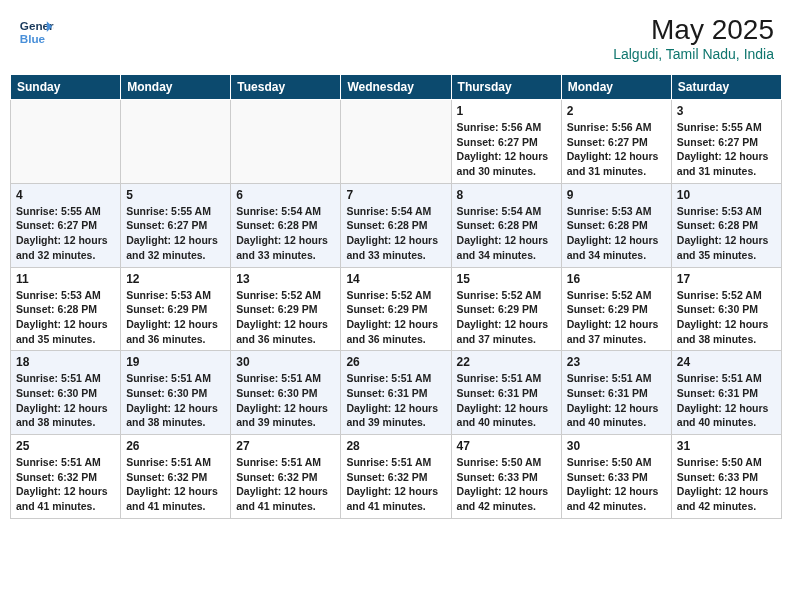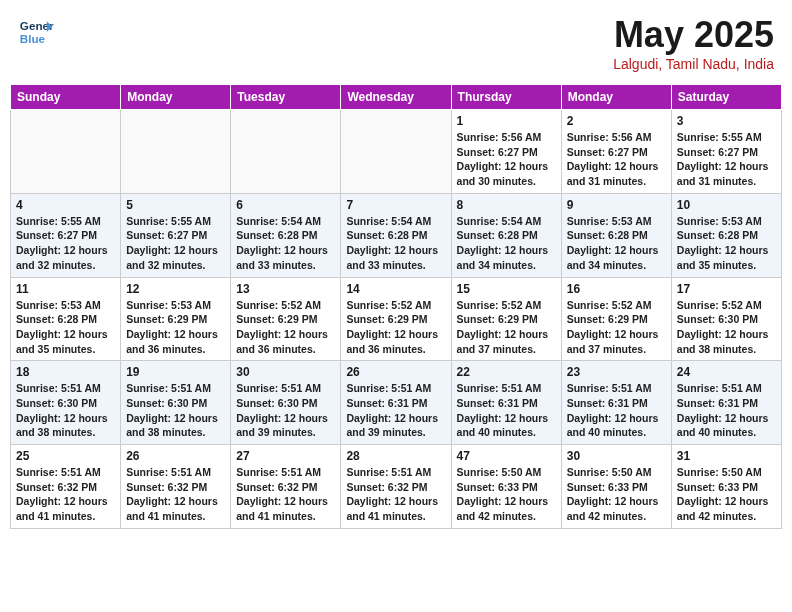--- a/index.html
+++ b/index.html
@@ -23,35 +23,35 @@
       gap: 4px;
     }
     .logo-icon {
       width: 36px;
       height: 36px;
     }
     .title-block {
       text-align: right;
     }
     .month-title {
-      font-size: 36px;
-      font-weight: bold;
+      font-size: 28px;
+      font-weight: normal;
       color: #1a1a1a;
     }
     .location {
       font-size: 14px;
-      color: #b91c1c;
+      color: #0f766e;
     }
     .calendar {
       width: 100%;
       border-collapse: collapse;
       font-size: 11px;
     }
     .calendar thead tr th {
-      background: #a21caf;
+      background: #0c4a6e;
       color: #fff;
       text-align: left;
       padding: 5px 6px;
       font-size: 12px;
       font-weight: bold;
       border: 1px solid #fff;
     }
     .calendar tbody tr td {
       border: 1px solid #ccc;
       vertical-align: top;

